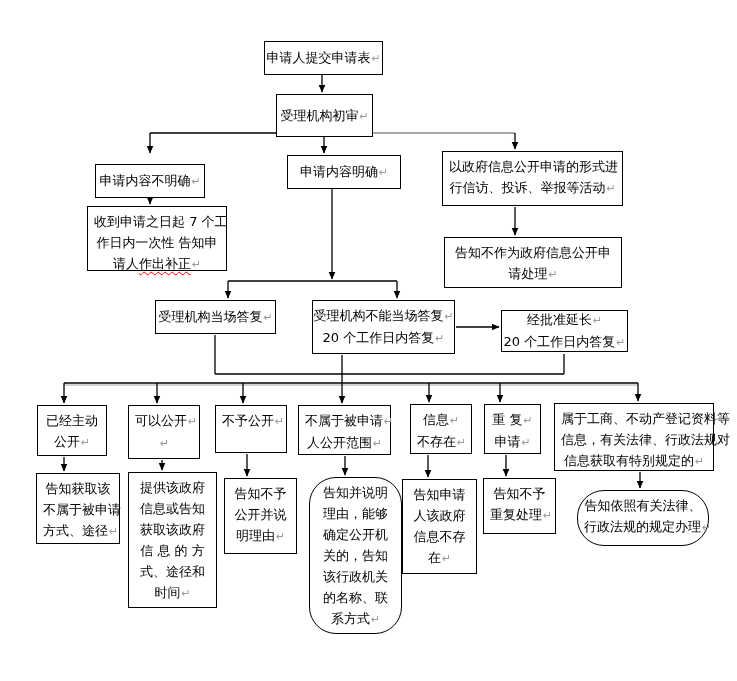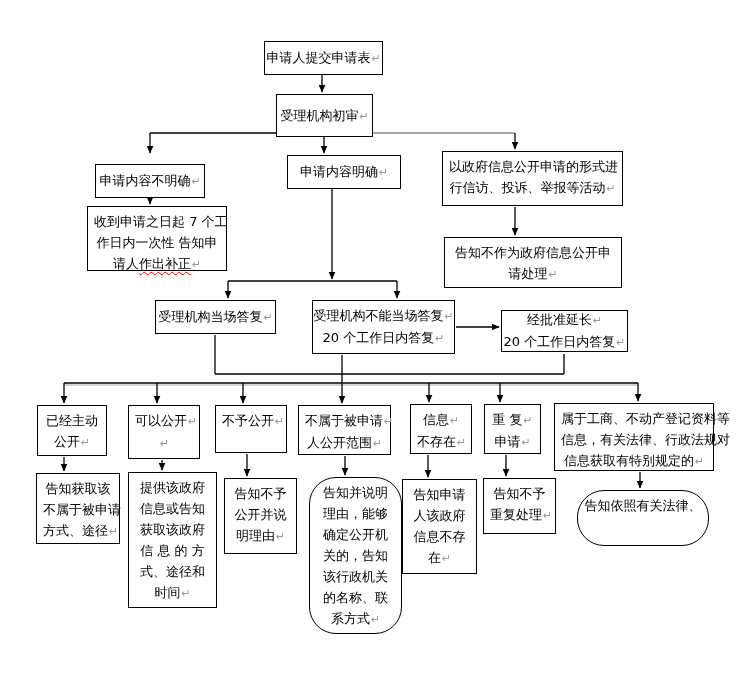--- a/index.html
+++ b/index.html
@@ -207,15 +207,16 @@
       <div>人该政府</div>
       <div>信息不存</div>
       <div>在<span class="pmark">↵</span></div>
     </div>
   <div class="box left" style="left:483px; top:478px; width:73px;  height:56px;">
       <div>告知不予</div>
       <div>重复处理<span class="pmark">↵</span></div>
     </div>
   <div class="box left" style="left:577px; top:490px; width:132px; height:56px;border-radius:27px;">
       <div>告知依照有关法律、</div>
+      <div>行政法规的规定办理<span class="pmark">↵</span></div>
     </div>
 
 </div>
 
 </body></html>

